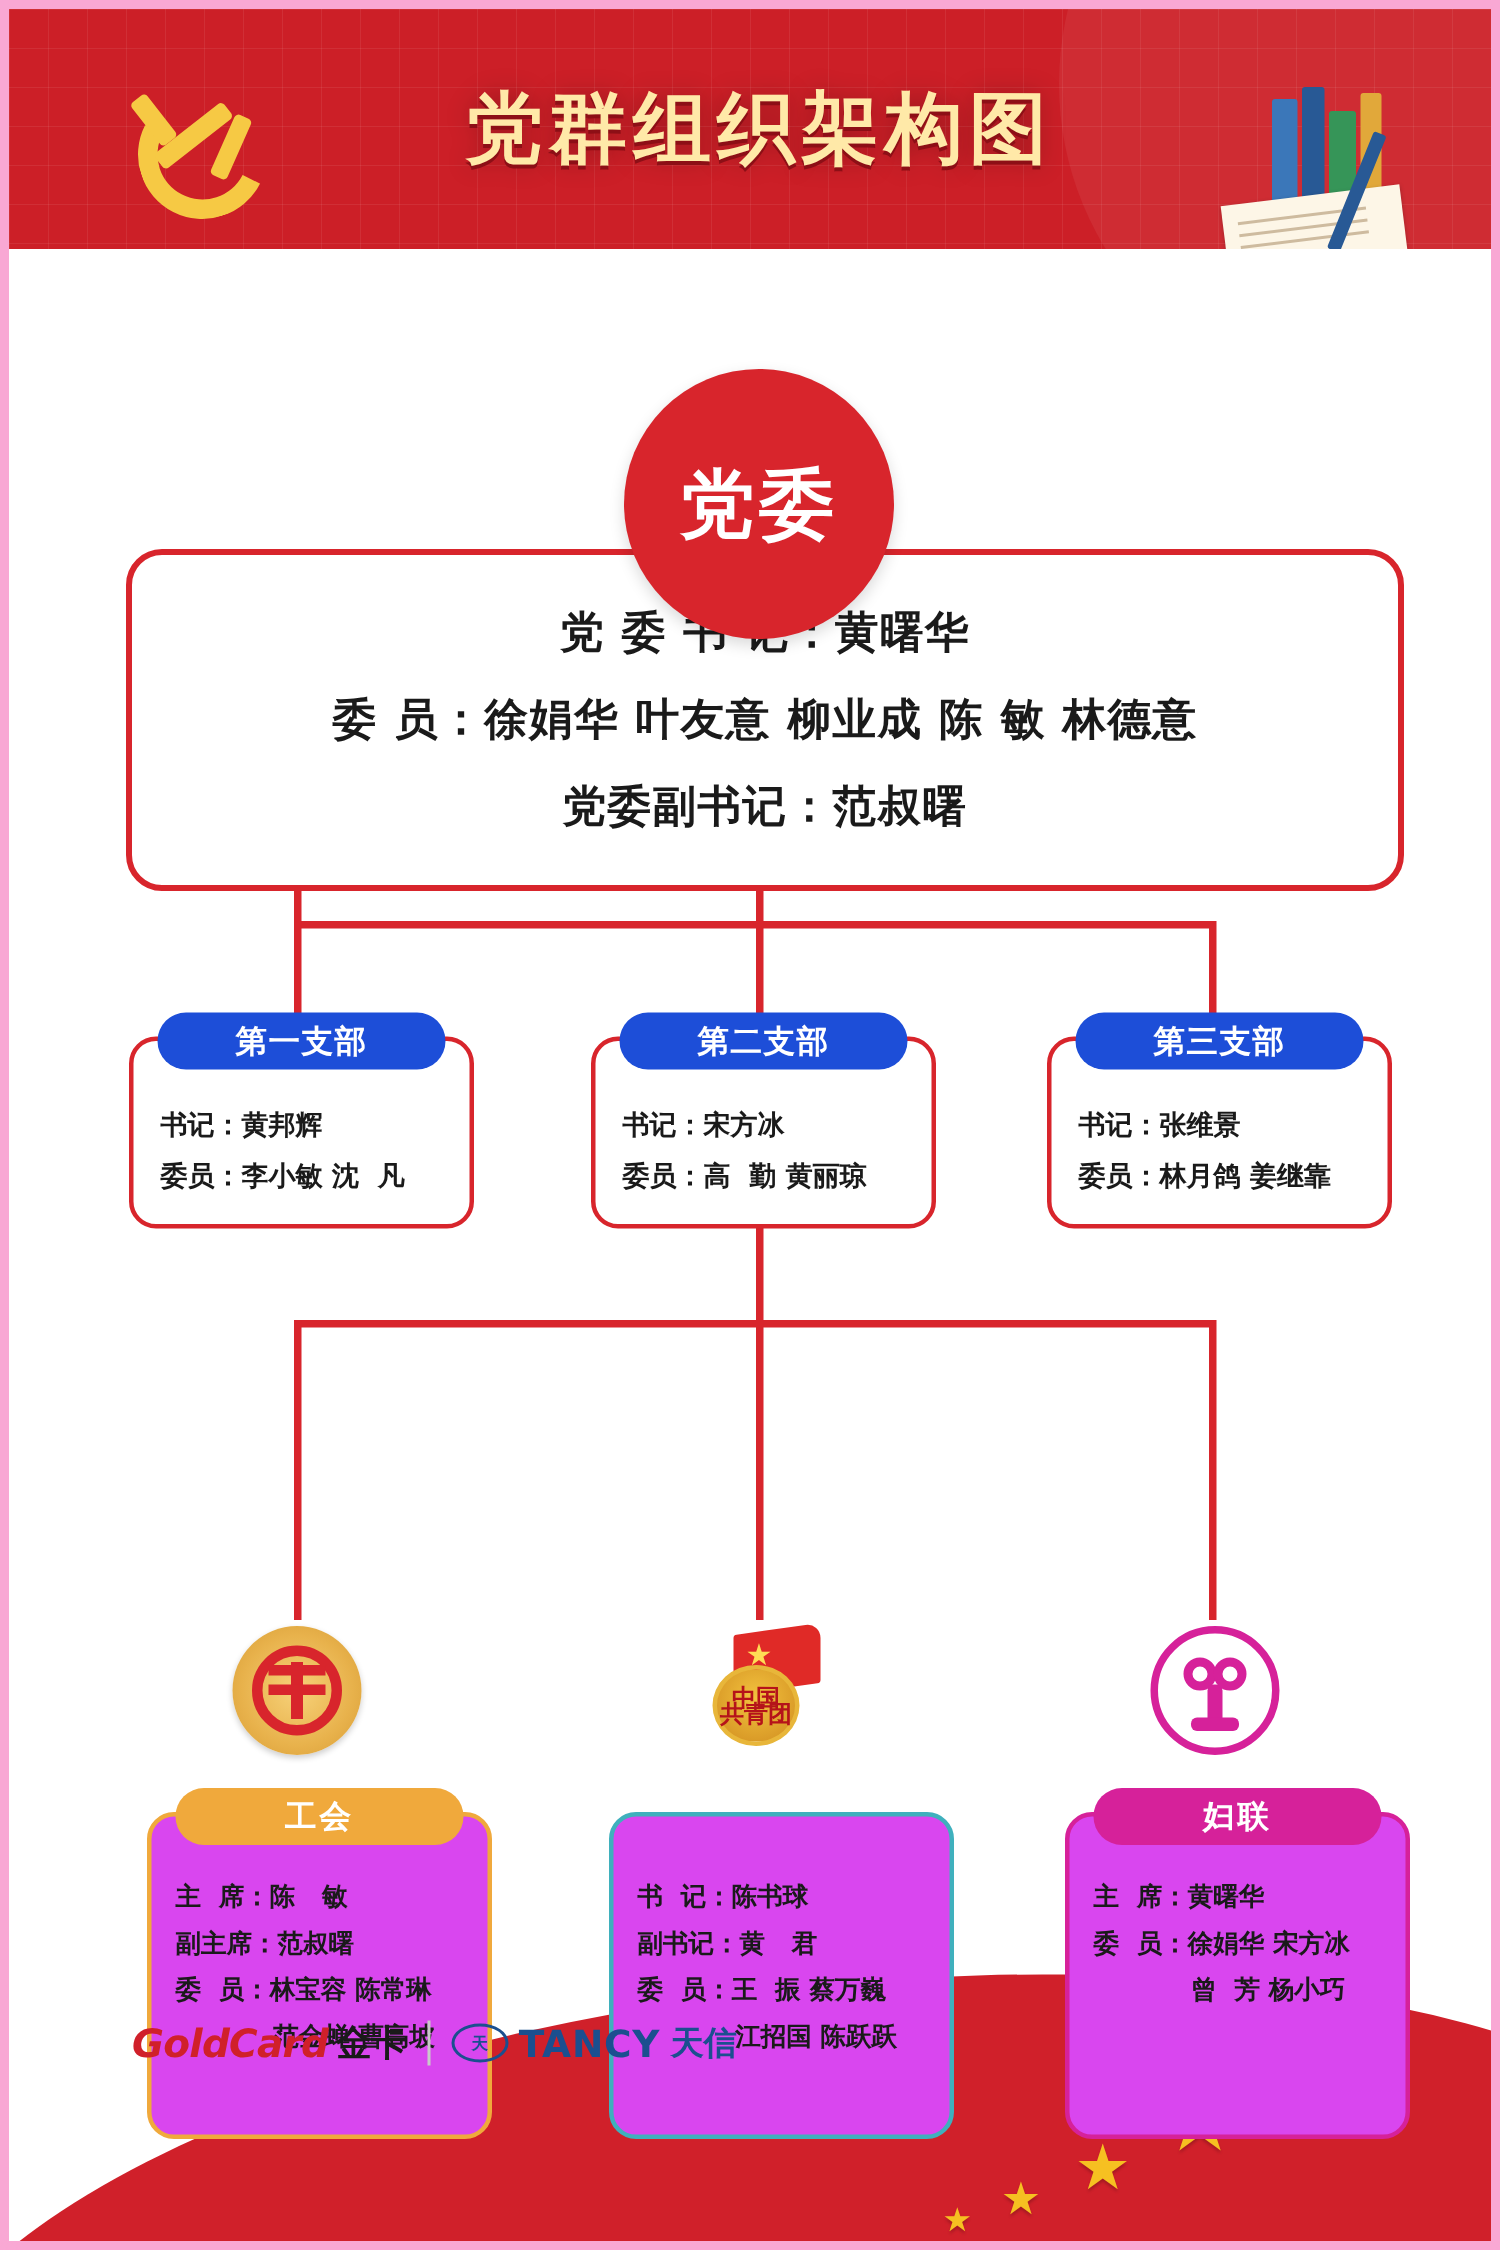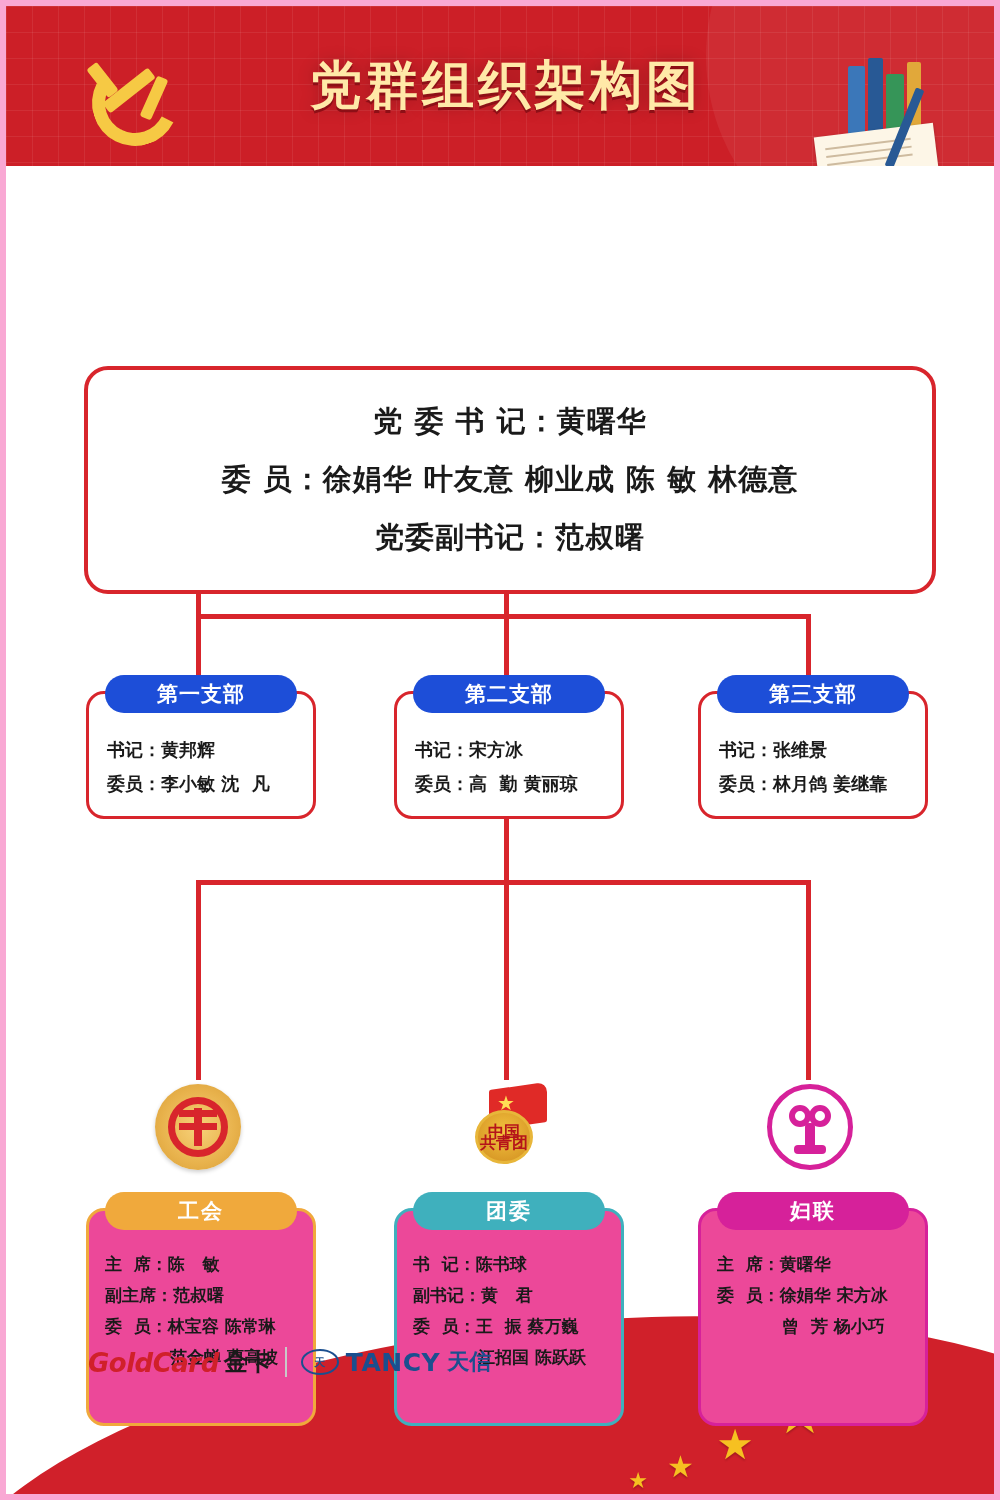--- a/index.html
+++ b/index.html
@@ -127,21 +127,21 @@
   .branch .bbody{padding:34px 0 18px 18px;}
   .branch .bline{font-size:18px;font-weight:bold;color:#1a1a1a;margin:10px 0;white-space:pre;}
 
   #br1{left:80px;top:525px;height:122px;}
   #br2{left:388px;top:525px;height:122px;}
   #br3{left:692px;top:525px;height:122px;}
 
   
   .org{
     position:absolute;width:224px;height:212px;
-    border:3px solid;border-radius:18px;background:#ec4899;z-index:2;
+    border:3px solid;border-radius:18px;background:#d946ef;z-index:2;margin-left:12px;
   }
   .org .ohead{
     position:absolute;left:16px;top:-19px;width:192px;height:38px;
     border-radius:19px;color:#fff;
     display:flex;align-items:center;justify-content:center;
     font-size:21px;font-weight:bold;letter-spacing:2px;
   }
   .org .obody{padding:34px 0 10px 16px;}
   .org .oline{font-size:17px;font-weight:bold;color:#1a1a1a;margin:8px 0;white-space:pre;}
 
@@ -281,20 +281,21 @@
       <div class="bk bk2"></div>
       <div class="bk bk3"></div>
       <div class="bk bk4"></div>
       <div class="paper"></div>
       <div class="pen"></div>
     </div>
   </div>
 
   <div class="stage">
 
+    <div class="node-title">党委</div>
 
     <div class="box-top">
       <div class="ln">党 委 书 记：黄曙华</div>
       <div class="ln">委  员：徐娟华 叶友意 柳业成 陈  敏 林德意</div>
       <div class="ln">党委副书记：范叔曙</div>
     </div>
 
     <div class="ln-v" style="left:190px;top:420px;height:30px;"></div>
     <div class="ln-h" style="left:190px;top:448px;width:614px;"></div>
     <div class="ln-v" style="left:190px;top:448px;height:80px;"></div>
@@ -356,21 +357,20 @@
       <div class="ohead">工会</div>
       <div class="obody">
         <div class="oline">主  席：陈   敏</div>
         <div class="oline">副主席：范叔曙</div>
         <div class="oline">委  员：林宝容 陈常琳</div>
         <div class="oline">           范金蝉 曹高坡</div>
       </div>
     </div>
 
     <div class="org" id="og2">
-      <div class="ohead">团委</div>
       <div class="obody">
         <div class="oline">书  记：陈书球</div>
         <div class="oline">副书记：黄   君</div>
         <div class="oline">委  员：王  振 蔡万巍</div>
         <div class="oline">           江招国 陈跃跃</div>
       </div>
     </div>
 
     <div class="org" id="og3">
       <div class="ohead">妇联</div>

